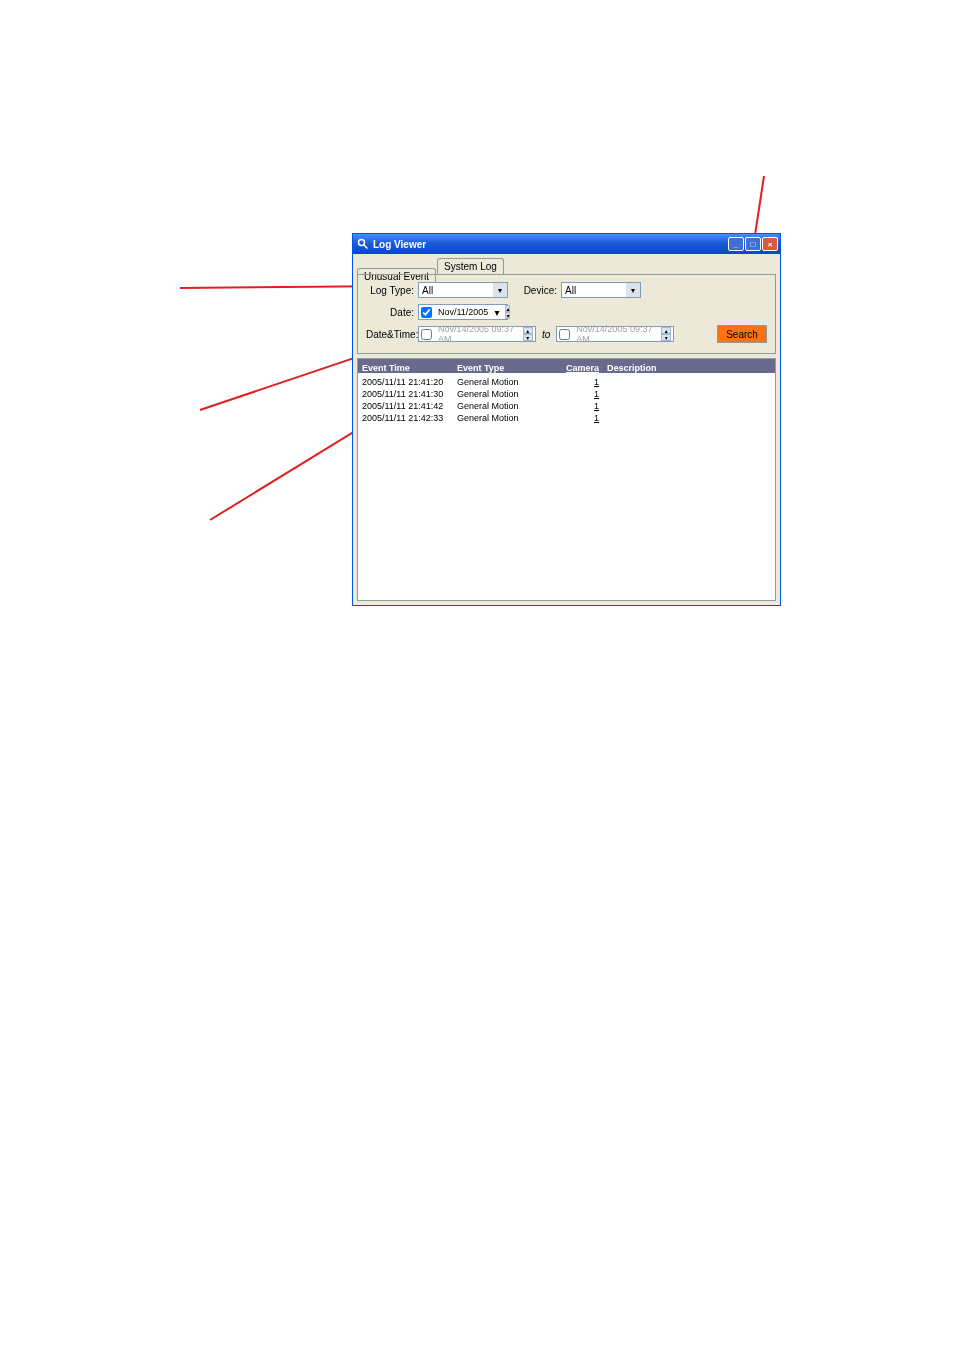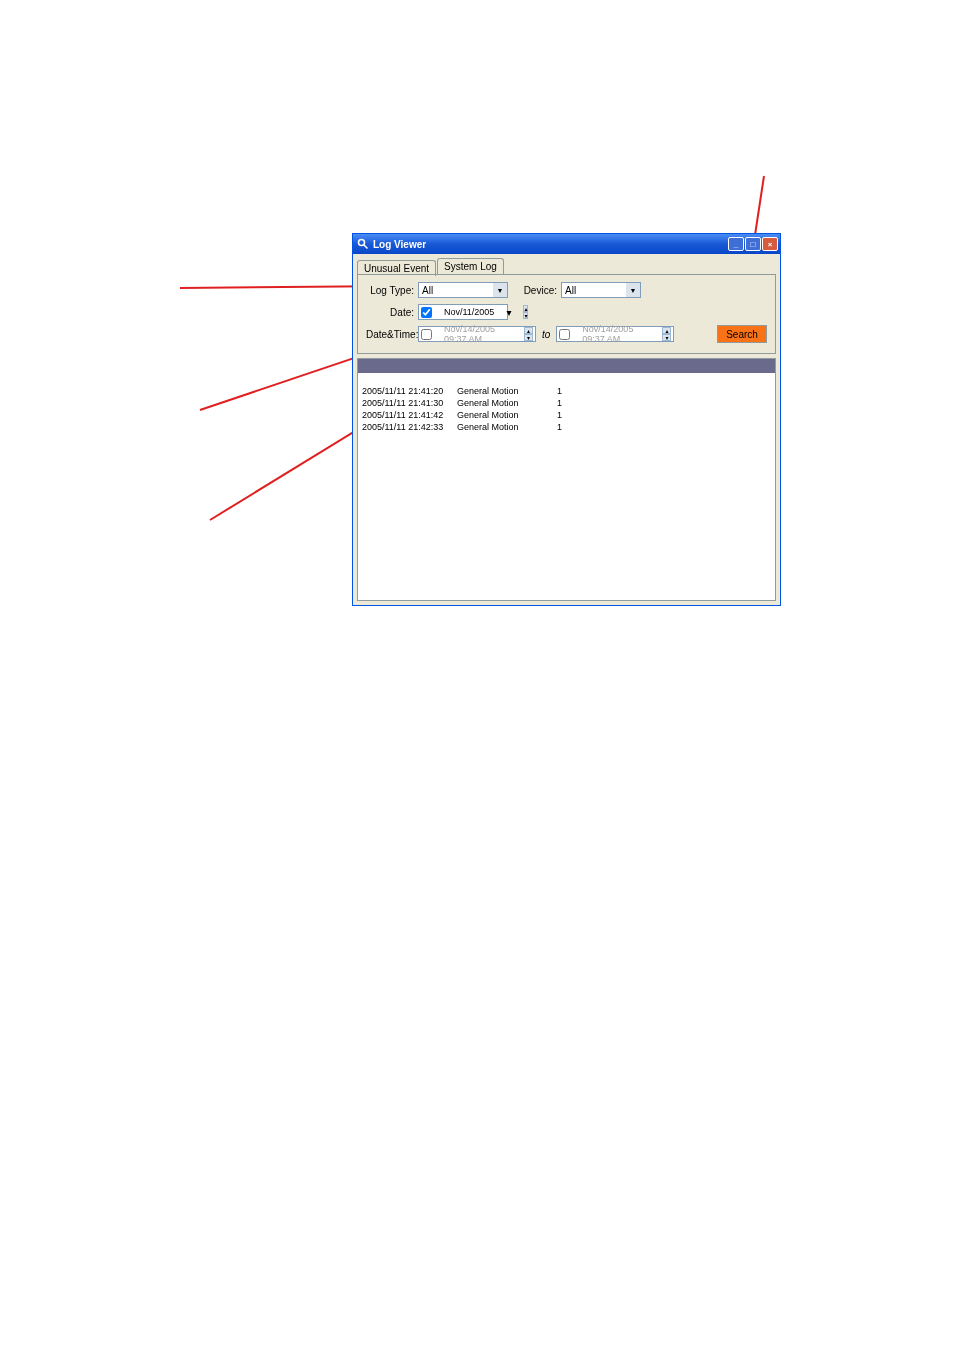--- a/index.html
+++ b/index.html
@@ -31,43 +31,43 @@
       font-size: 10px;
       font-weight: bold;
     }
     .titlebar .icon { width:12px;height:12px;margin-right:4px; }
     .titlebar .title { flex:1; }
     .winbtns { display:flex; gap:1px; }
     .winbtn { width:16px;height:14px;border:1px solid #fff;background:#3f6fd6;display:flex;align-items:center;justify-content:center;border-radius:2px;font-size:8px;color:white; }
     .winbtn.close { background:#d65b3f; }
     .tabs { display:flex; padding:4px 4px 0 4px; font-size:10px; }
     .tab { padding:2px 6px; background:#ece9d8; border:1px solid #919b9c; border-bottom:none; margin-right:1px; border-radius:3px 3px 0 0; }
-    .tab.active { background:#ece9d8; position:relative; top:2px; }
+    .tab.active { background:#ece9d8; position:relative; top:10px; }
     .filters { border:1px solid #919b9c; margin:0 4px 4px 4px; padding:6px 8px; font-size:10px; position:relative; }
     .row { display:flex; align-items:center; margin-bottom:4px; height:18px; }
     .label { text-align:right; padding-right:4px; }
     .label.lt { width:52px; }
     .label.device { width:40px; margin-left:13px; }
     .combo { border:1px solid #7f9db9; background:#fff; height:16px; display:flex; align-items:center; }
     .combo input { border:none; font-size:10px; padding:0 3px; width:calc(100% - 14px); outline:none; }
     .combo .arrow { width:14px; height:14px; background:#dbe4ec; display:flex;align-items:center;justify-content:center;font-size:7px; }
-    .datebox { border:1px solid #7f9db9; background:#fff; height:16px; display:flex; align-items:center; padding:0 2px; gap:12px; }
+    .datebox { border:1px solid #7f9db9; background:#fff; height:16px; display:flex; align-items:center; padding:0 2px; gap:6px; }
     .datebox input[type=checkbox]{ width:11px;height:11px;margin:0; }
     .datebox .dt-text { font-size:9px; color:#000; }
     .datebox.disabled .dt-text { color:#a0a0a0; }
     .spin { width:12px; display:flex;flex-direction:column; }
     .spin div { height:7px; font-size:6px; line-height:6px; text-align:center; background:#dbe4ec; border:1px solid #9db8d3; }
     .to { margin:0 6px;font-style:italic; }
     .searchbtn { width:50px;height:18px;border:1px solid #919b9c;background:#f97316;font-size:10px;display:flex;align-items:center;justify-content:center; margin-left:auto; }
     .grid { flex:1; margin:0 4px 4px 4px; border:1px solid #919b9c; background:#fff; font-size:9px; display:flex; flex-direction:column; overflow:hidden;}
     .grid-head { display:flex; background:#6a6b8c; color:#fff; font-weight:bold; height:14px; }
-    .grid-head .col, .grid-row .cell { padding:13px 4px; }
+    .grid-head .col, .grid-row .cell { padding:4px 4px; }
     .col.c1, .cell.c1 { width:95px; }
     .col.c2, .cell.c2 { width:100px; }
-    .col.c3, .cell.c3 { width:50px; text-align:left; }
+    .col.c3, .cell.c3 { width:50px; text-align:right;text-decoration:underline; }
     .col.c4, .cell.c4 { flex:1; }
     .grid-body { flex:1; overflow:auto; }
     .grid-row { display:flex; height:12px; color:#000; }
     .grid-row .cell { font-size:9px; line-height:11px; }
     svg.anno { position:absolute; left:0; top:0; pointer-events:none; }
   </style>
 </head>
 <body>
 
 <svg class="anno" width="954" height="1356">

